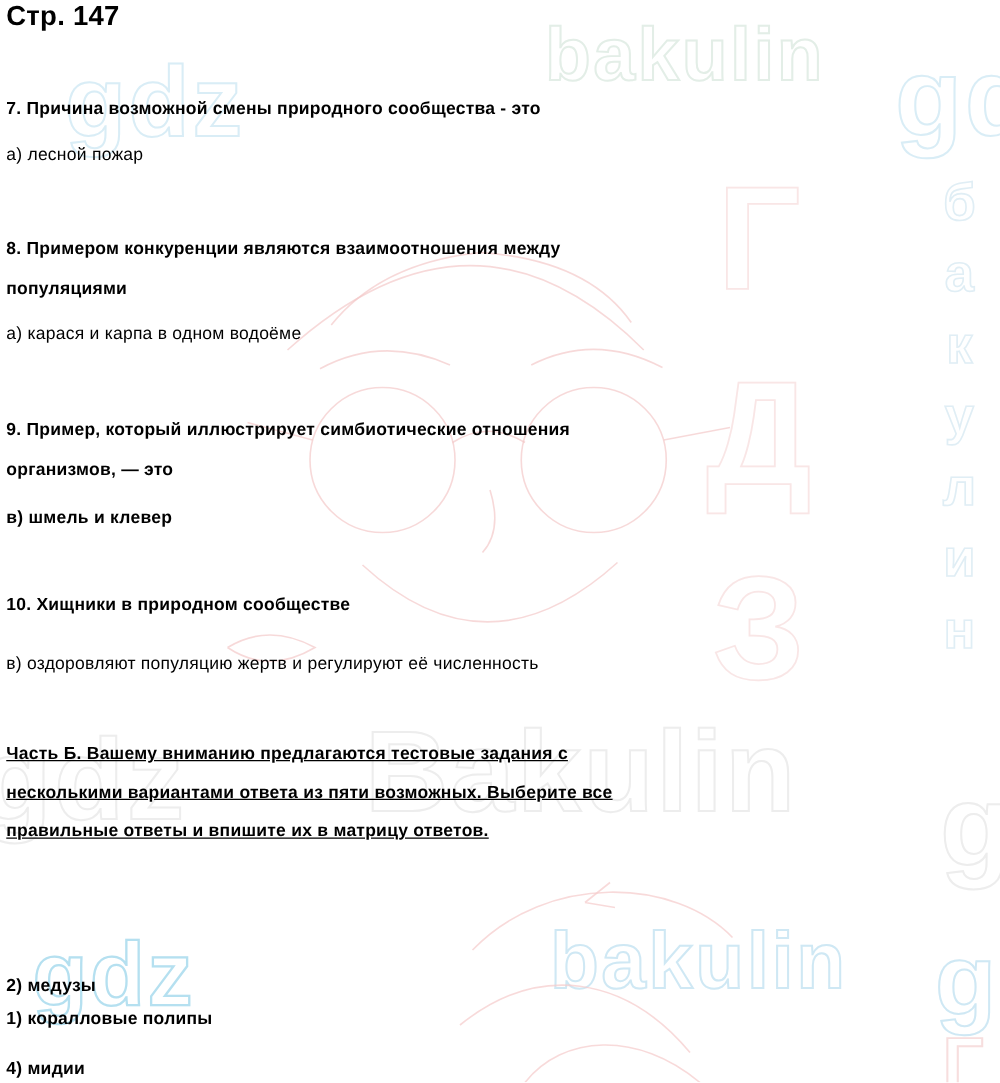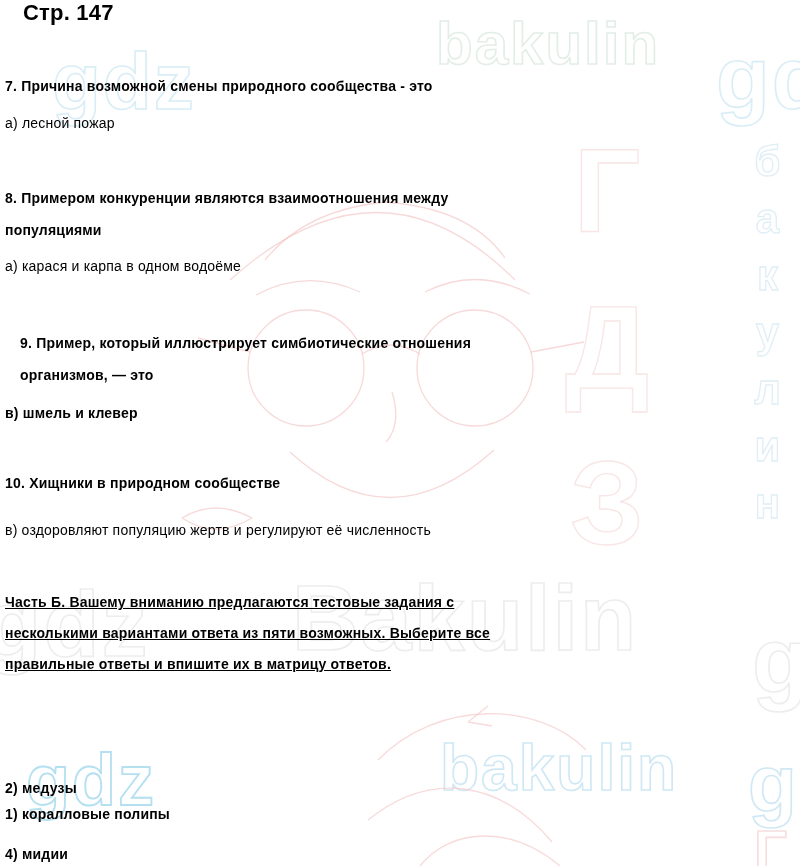--- a/index.html
+++ b/index.html
@@ -68,30 +68,30 @@
     <path d="M 120,312 Q 220,404 324,310"></path>
   </svg>
 
   <svg class="sketch" style="left:350px;top:678px;" width="260" height="188" viewBox="0 0 260 188" fill="none" stroke="#f5caca" stroke-opacity="0.7" stroke-width="1.3">
     <path d="M 28,82 C 88,20 190,24 236,72"></path>
     <path d="M 118,44 l 20,-16 m -20,16 l 24,4"></path>
     <path d="M 18,142 C 80,92 150,102 202,164"></path>
     <path d="M 70,188 C 100,150 160,146 210,188"></path>
   </svg>
 
-  <div class="block txt title" style="top:0px;margin-left:18px;">Стр. 147</div>
+  <div class="block txt title" style="top:0px;">Стр. 147</div>
 
   <div class="block txt bold" style="top:70px;width:780px;">7. Причина возможной смены природного сообщества - это</div>
   <div class="block txt" style="top:107px;">а) лесной пожар</div>
 
   <div class="block txt bold" style="top:182px;width:780px;">8. Примером конкуренции являются взаимоотношения между
 популяциями</div>
   <div class="block txt" style="top:250px;">а) карася и карпа в одном водоёме</div>
 
-  <div class="block txt bold" style="top:327px;width:780px;margin-left:15px;">9. Пример, который иллюстрирует симбиотические отношения
+  <div class="block txt bold" style="top:327px;width:780px;">9. Пример, который иллюстрирует симбиотические отношения
 организмов, — это</div>
   <div class="block txt" style="top:397px;font-weight:bold;">в) шмель и клевер</div>
 
   <div class="block txt bold" style="top:467px;">10. Хищники в природном сообществе</div>
   <div class="block txt" style="top:514px;">в) оздоровляют популяцию жертв и регулируют её численность</div>
 
   <div class="block txt bold partb" style="top:587px;">Часть Б. Вашему вниманию предлагаются тестовые задания с
 несколькими вариантами ответа из пяти возможных. Выберите все
 правильные ответы и впишите их в матрицу ответов.</div>
 

